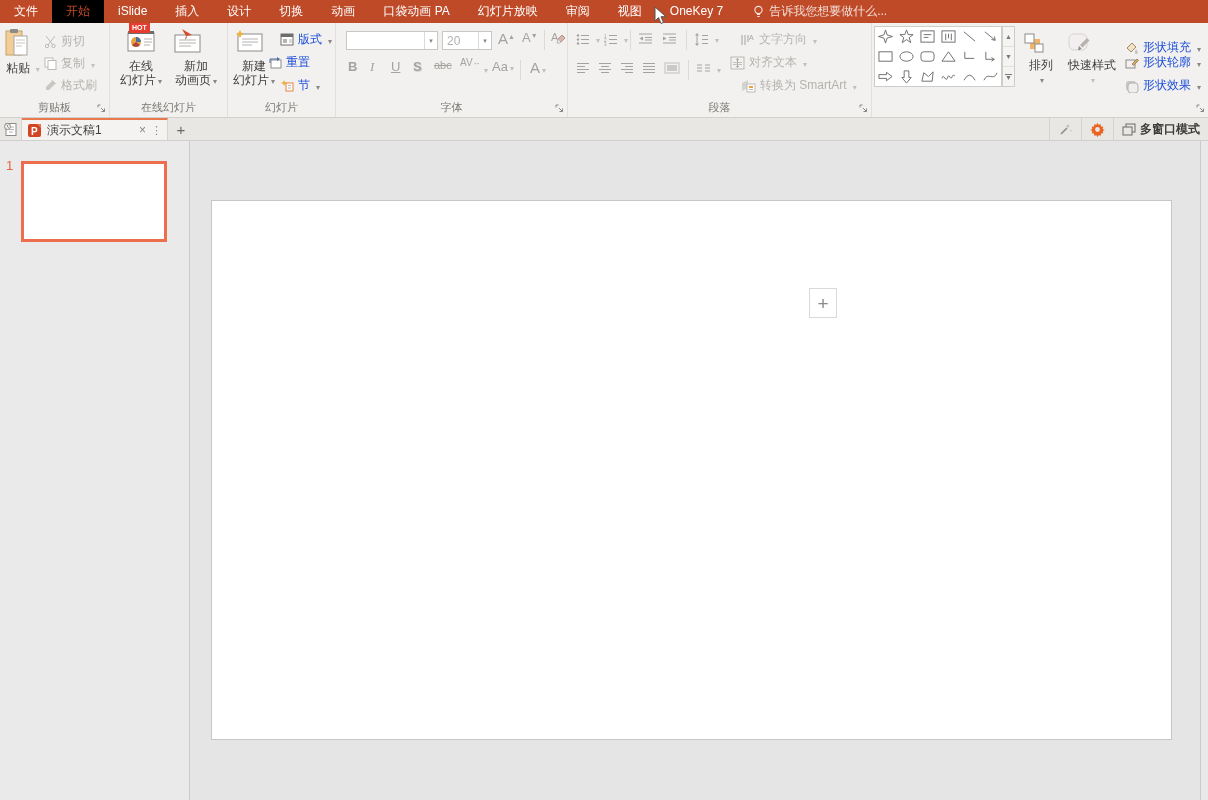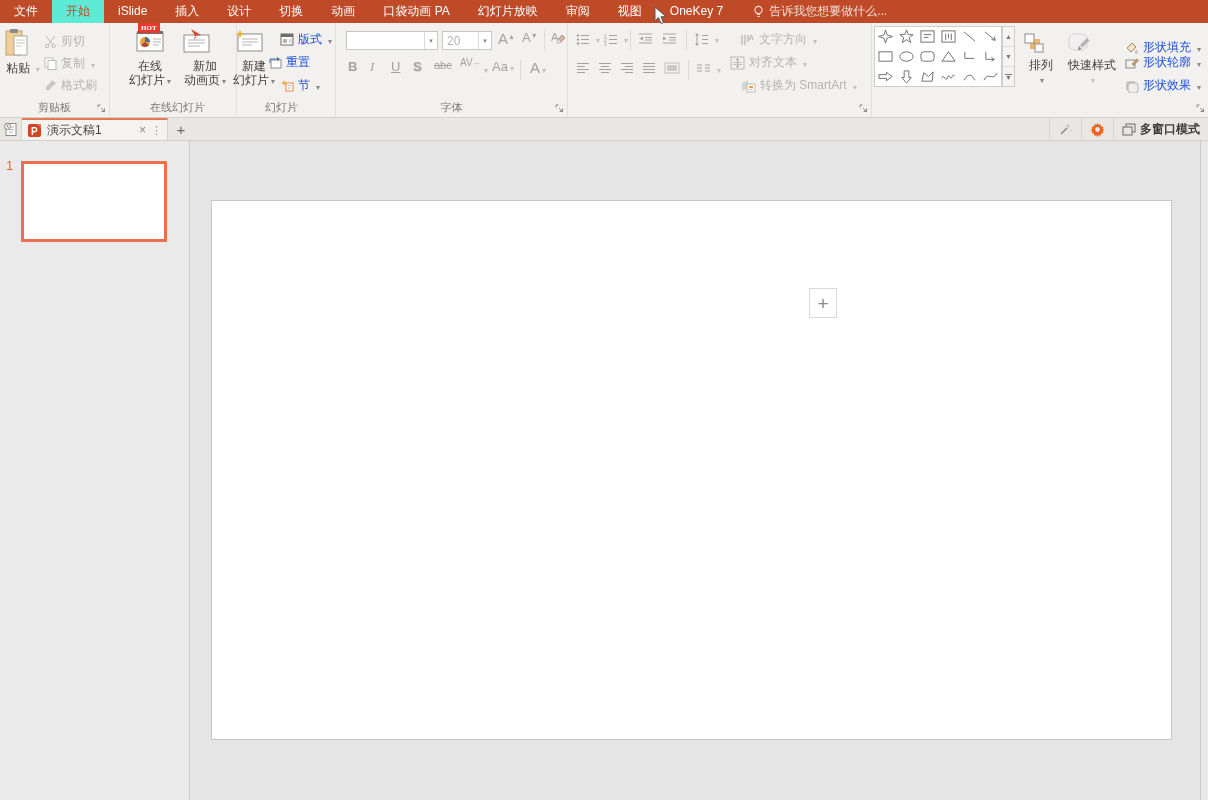--- a/index.html
+++ b/index.html
@@ -3,21 +3,21 @@
 <meta charset="utf-8">
 <style>
   * { margin:0; padding:0; box-sizing:border-box; }
   html,body { width:1208px; height:800px; overflow:hidden; }
   body { font-family:"Liberation Sans","DejaVu Sans",sans-serif; }
   .app { position:relative; width:1208px; height:800px; background:#e5e5e5; }
 
   
   .menubar { position:absolute; top:0; left:0; right:0; height:23px; background:#bf4a28; display:flex; align-items:stretch; z-index:5; }
   .menu-item { color:#fff; font-size:12px; line-height:23px; padding:0 14px; cursor:default; white-space:nowrap; }
-  .menu-item.active { background:#5eead4; color:#c14a27; }
+  .menu-item.active { background:#000000; color:#c14a27; }
   .help-box { display:flex; align-items:center; gap:5px; margin-left:16px; color:rgba(255,255,255,.82); font-size:12px; }
 
   
   .ribbon { position:absolute; top:23px; left:0; right:0; height:95px; background:#f2f1ef; border-bottom:1px solid #d3d1ce; }
   .group { position:absolute; top:0; bottom:0; border-right:1px solid #e2dfdc; }
   .group-label { position:absolute; bottom:2px; left:0; right:0; text-align:center; font-size:11px; color:#7b7975; }
   .launcher { position:absolute; right:3px; bottom:4px; width:9px; height:9px; }
   .txt { color:#1d4ed8; font-size:12px; }
   .dis { color:#b5b3b0; }
   .dd::after { content:"▾"; font-size:8px; color:#8a8886; margin-left:2px; }
@@ -136,21 +136,21 @@
         <span>格式刷</span>
       </div>
       <div class="group-label">剪贴板</div>
       <div class="launcher">
         <svg width="9" height="9" viewBox="0 0 9 9">
             <path d="M1 3.5V1h2.5M4 4l3.5 3.5M7.5 4.5v3h-3" stroke="#8a8886" fill="none"></path>
           </svg>
       </div>
     </div>
 
-    <div class="group" style="left:119px; width:118px;font-family:Liberation Serif, serif;">
+    <div class="group" style="left:110px; width:118px;">
       <div class="bigbtn" style="left:6px; width:50px;">
         <span class="ic" style="position:relative; width:34px; height:28px;">
           <svg width="34" height="28" viewBox="0 0 34 28">
               <rect x="4" y="5" width="26" height="18" fill="#fff" stroke="#8b8b8b"></rect>
               <rect x="4" y="3" width="26" height="3" fill="#6d6d6d"></rect>
               <circle cx="12" cy="14" r="5" fill="#e8a33d"></circle>
               <path d="M12 14L12 9A5 5 0 0 1 17 14z" fill="#4a6e9e"></path>
               <path d="M12 14l4 3A5 5 0 0 1 8 17z" fill="#b0433a"></path>
               <path d="M20 11h8M20 14h8M20 17h6" stroke="#b5b3b0"></path>
             </svg>
@@ -395,20 +395,21 @@
             <svg width="16" height="14" viewBox="0 0 16 14">
               <path d="M2 12V4l6-3v8z" fill="#d5d3d0"></path>
               <rect x="7" y="5" width="8" height="8" fill="#fff" stroke="#bdbbb8"></rect>
               <rect x="9" y="7" width="4" height="2" fill="#e8a33d"></rect>
               <path d="M9 10.5h4" stroke="#bdbbb8"></path>
             </svg>
           </span>
         <span>转换为 SmartArt</span>
         <span class="dd ddis"></span>
       </div>
+      <div class="group-label">段落</div>
       <div class="launcher">
         <svg width="9" height="9" viewBox="0 0 9 9">
             <path d="M1 3.5V1h2.5M4 4l3.5 3.5M7.5 4.5v3h-3" stroke="#8a8886" fill="none"></path>
           </svg>
       </div>
     </div>
 
     <div class="group" style="left:872px; width:336px; border-right:none;">
       <div class="gallery">
         <div class="gcell">

